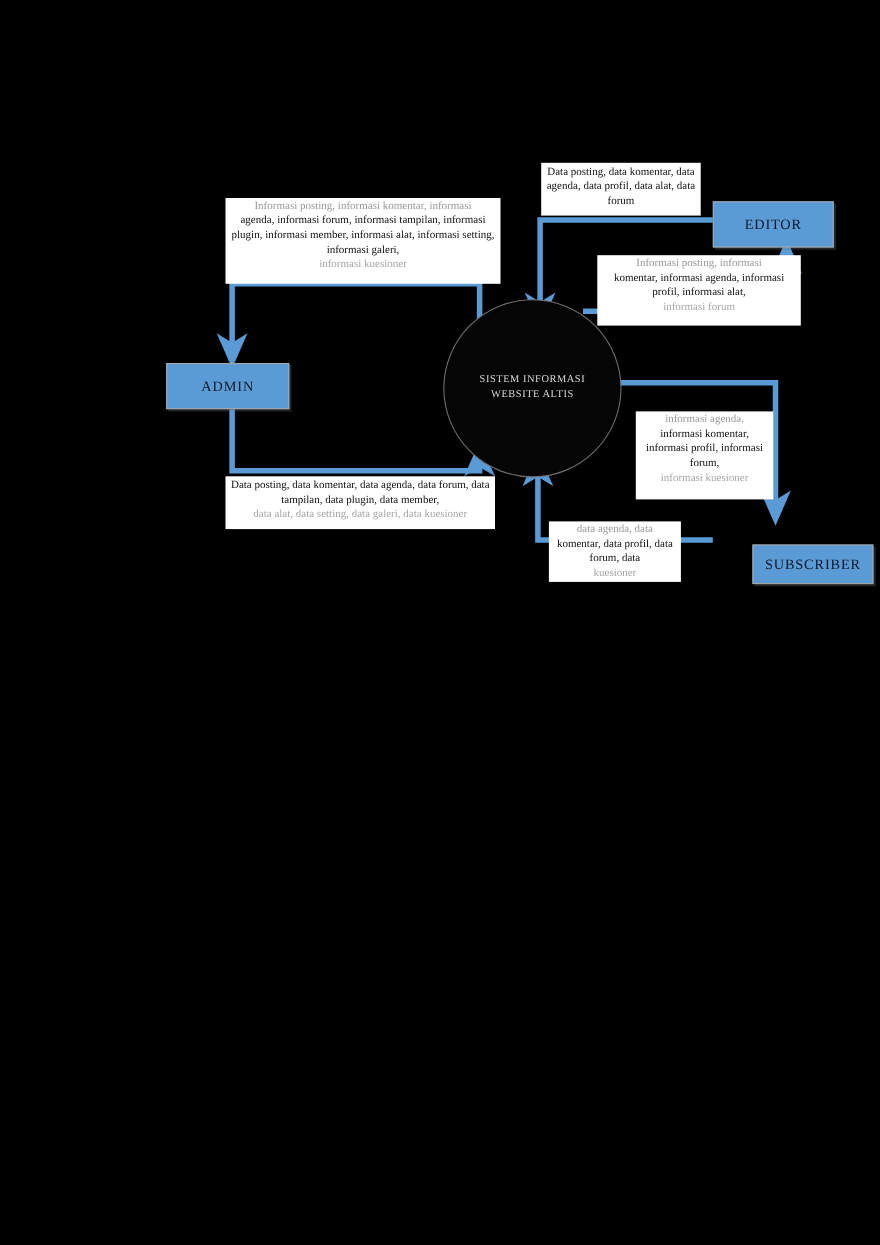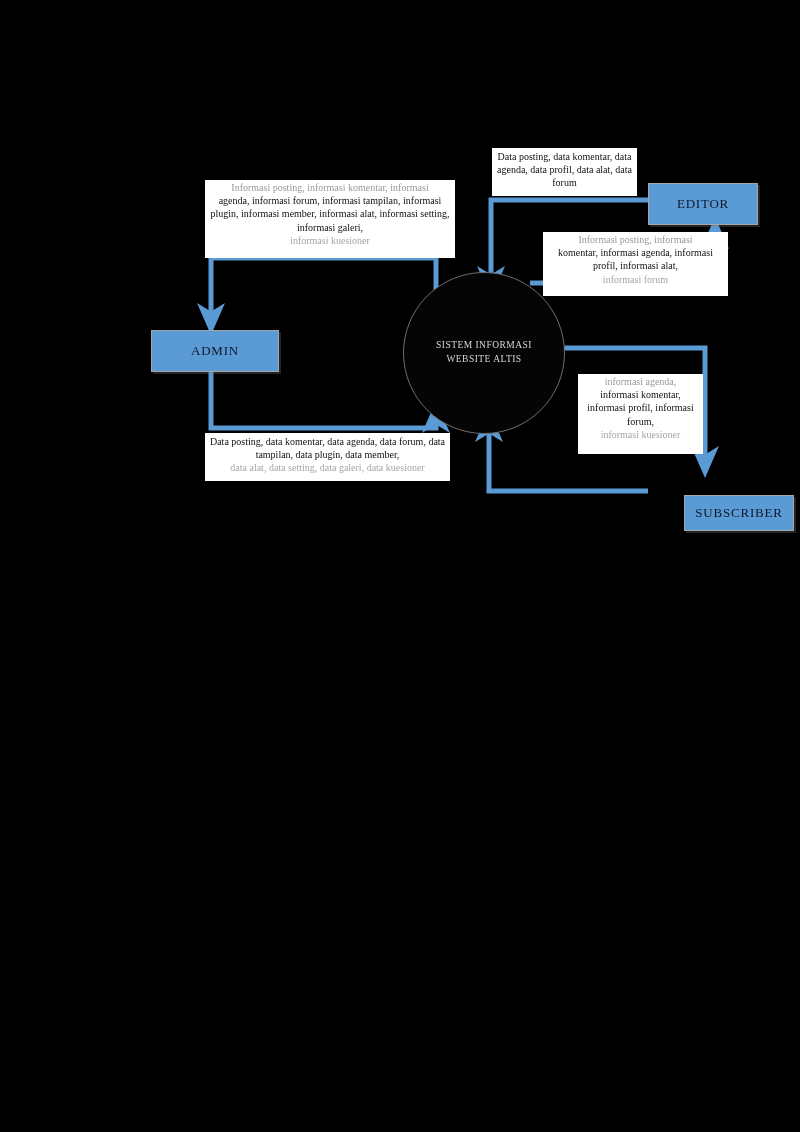--- a/index.html
+++ b/index.html
@@ -33,21 +33,21 @@
     background: #5B9BD5;
     border: 1px solid #A6A6A6;
     color: #0f172a;
     display: flex;
     align-items: center;
     justify-content: center;
     letter-spacing: 0.06em;
     font-size: 13px;
     box-shadow: 2px 2px 0 rgba(120,120,120,0.30);
   }
-  #entity-admin      { left: 151px; top: 330px; width: 128px; height: 42px; }
+  #entity-admin      { left: 151px; top: 330px; width: 112px; height: 42px; }
   #entity-editor     { left: 648px; top: 183px; width: 110px; height: 42px; }
   #entity-subscriber { left: 684px; top: 470px; width: 110px; height: 36px; margin-top: 25px; }
 
   
   #process-circle {
     position: absolute;
     left: 403px;
     top: 272px;
     width: 160px;
     height: 160px;
@@ -180,14 +180,20 @@
   </div>
 
   <div class="flow-label" id="label-sub-out">
     <span class="clip-top">informasi agenda,</span>
     <span>informasi komentar,</span>
     <span>informasi profil,</span>
     <span>informasi forum,</span>
     <span class="clip-bottom">informasi kuesioner</span>
   </div>
 
+  <div class="flow-label" id="label-sub-in">
+    <span class="clip-top">data agenda, data</span>
+    <span>komentar, data profil,</span>
+    <span>data forum, data</span>
+    <span class="clip-bottom">kuesioner</span>
+  </div>
 
 </div>
 
 </body></html>

